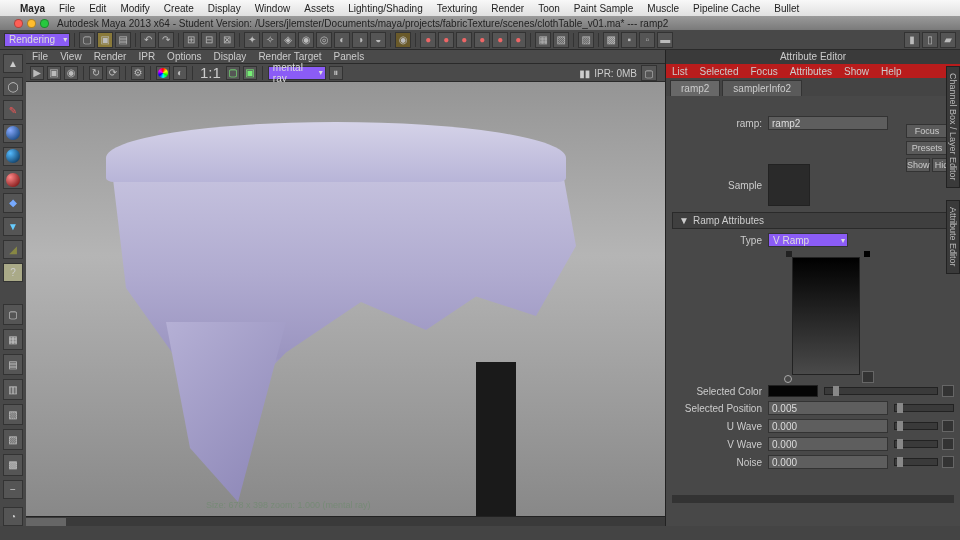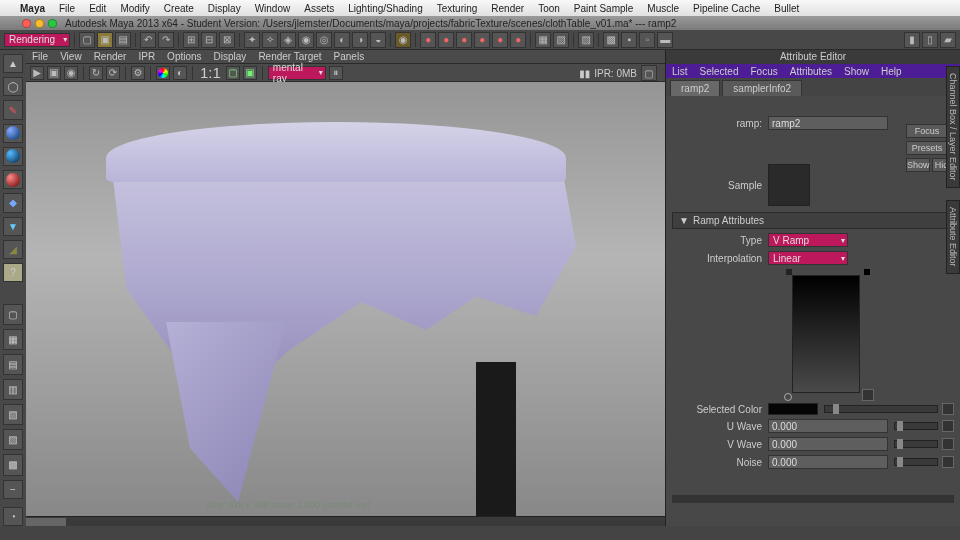--- a/index.html
+++ b/index.html
@@ -2,27 +2,27 @@
 <html><head>
 <meta charset="utf-8">
 <style>
 * { margin: 0; padding: 0; box-sizing: border-box; font-family: "Lucida Grande", Arial, sans-serif; font-size: 10px; }
 body { background: #444; color: #ccc; width: 960px; height: 540px; overflow: hidden; position: relative; }
 
 .mac-menubar { height: 16px; background: linear-gradient(#f8f8f8,#e0e0e0); display: flex; align-items: center; padding: 0 6px; gap: 14px; color: #222; font-size: 11px; }
 .mac-menubar .apple { font-size: 12px; }
 .mac-menubar .bold { font-weight: bold; text-align: center; }
 
-.titlebar { height: 14px; background: linear-gradient(#9a9a9a,#7a7a7a); display: flex; align-items: center; padding: 0 22px; color: #222; font-size: 9px; }
+.titlebar { height: 14px; background: linear-gradient(#9a9a9a,#7a7a7a); display: flex; align-items: center; padding: 0 14px; color: #222; font-size: 9px; }
 .traffic { display: flex; gap: 4px; margin-right: 8px; }
 .dot { width: 9px; height: 9px; border-radius: 50%; border: 1px solid rgba(0,0,0,.3); }
 .red { background: #ff5f56; } .yellow { background: #ffbd2e; } .green { background: #27c93f; }
 
 .shelf-row { height: 20px; background: #484848; border-bottom: 1px solid #2a2a2a; display: flex; align-items: center; padding: 0 4px; gap: 2px; }
-.dropdown { background: #be185d; border: 1px solid #333; height: 14px; padding: 0 14px 0 4px; color: #ddd; display: inline-flex; align-items: center; position: relative; }
+.dropdown { background: #8b5cf6; border: 1px solid #333; height: 14px; padding: 0 14px 0 4px; color: #ddd; display: inline-flex; align-items: center; position: relative; }
 .dropdown::after { content: "▾"; position: absolute; right: 2px; font-size: 8px; }
 .tbtn { width: 16px; height: 16px; background: #555; border: 1px solid #333; display: inline-flex; align-items: center; justify-content: center; color: #bbb; font-size: 10px; }
 .sep { width: 1px; height: 14px; background: #333; margin: 0 2px; }
 
 .main { display: flex; height: 476px; }
 .tool-col { width: 26px; background: #484848; display: flex; flex-direction: column; align-items: center; padding-top: 4px; gap: 4px; }
 .tool { width: 20px; height: 20px; background: #555; border: 1px solid #333; display: flex; align-items: center; justify-content: center; }
 .tool.big { height: 22px; }
 .sphere { width: 14px; height: 14px; border-radius: 50%; }
 
@@ -37,21 +37,21 @@
 .cloth-drape { position: absolute; top: 200px; left: 80px; width: 120px; height: 180px; background: linear-gradient(135deg,#b5b0d5,#8a84b5); clip-path: polygon(0 0, 100% 0, 60% 100%, 20% 70%); }
 .table-leg { position: absolute; top: 240px; left: 390px; width: 40px; height: 160px; background: #1a1a1a; }
 .vp-status { position: absolute; bottom: 6px; left: 180px; color: #6a8a6a; font-size: 9px; opacity: .6; }
 .vp-scroll { height: 10px; background: #3a3a3a; border-top: 1px solid #222; position: relative; }
 .vp-scroll .thumb { position: absolute; left: 0; width: 40px; height: 8px; top: 1px; background: #666; }
 
 .ipr-status { position: absolute; right: 8px; top: 1px; color: #ccc; font-size: 9px; display: flex; align-items: center; gap: 4px; }
 
 .attr-panel { width: 295px; background: #484848; border-left: 1px solid #222; display: flex; flex-direction: column; position: relative; }
 .attr-title { height: 14px; background: #3a3a3a; text-align: center; font-size: 10px; color: #ccc; line-height: 14px; }
-.attr-menu { height: 14px; background: #4c1d95; display: flex; align-items: center; padding: 0 6px; gap: 12px; font-size: 10px; }
+.attr-menu { height: 14px; background: #b91c1c; display: flex; align-items: center; padding: 0 6px; gap: 12px; font-size: 10px; }
 .attr-tabs { height: 18px; display: flex; align-items: flex-end; padding: 0 4px; gap: 2px; background: #444; }
 .attr-tab { padding: 2px 10px; background: #5a5a5a; border: 1px solid #333; border-bottom: none; font-size: 10px; }
 .attr-tab.active { background: #686868; }
 .attr-body { flex: 1; padding: 6px; overflow: hidden; position: relative; }
 .attr-row { display: flex; align-items: center; margin-bottom: 4px; }
 .attr-label { width: 96px; text-align: right; padding-right: 6px; font-size: 10px; color: #ccc; }
 .attr-input { flex: 0 0 96px; height: 14px; background: #5e5e5e; border: 1px solid #333; color: #ddd; padding: 0 3px; font-size: 10px; }
 .attr-slider { flex: 1; height: 8px; margin-left: 6px; background: #3a3a3a; border: 1px solid #222; position: relative; }
 .attr-slider .sthumb { position: absolute; left: 8px; top: -2px; width: 6px; height: 10px; background: #888; }
 .btn-col { position: absolute; right: 4px; top: 28px; display: flex; flex-direction: column; gap: 3px; }
@@ -268,42 +268,45 @@
 
       <div class="section-hdr">
         <span>▼</span>
         <span>Ramp Attributes</span>
       </div>
 
       <div class="attr-row">
         <div class="attr-label">Type</div>
         <span class="dropdown" style="flex:0 0 80px">V Ramp</span>
       </div>
-      <div class="attr-row">
-        <div class="attr-label">Interpolation</div>
-        <span class="dropdown" style="flex:0 0 80px">Linear</span>
-      </div>
 
       <div class="ramp-widget">
         <div class="ramp-handle" style="left:24px;top:0"></div>
         <div class="ramp-handle" style="left:102px;top:0;background:#000"></div>
         <div class="ramp-grad"></div>
         <div style="position:absolute;left:22px;bottom:-2px;width:8px;height:8px;border:1px solid #aaa;border-radius:50%"></div>
         <div style="position:absolute;left:100px;bottom:-2px" class="swap-icon"></div>
       </div>
 
       <div class="attr-row">
         <div class="attr-label">Selected Color</div>
         <div style="width:50px;height:12px;background:#050505;border:1px solid #222"></div>
         <div class="attr-slider">
             <div class="sthumb"></div>
           </div>
         <div class="swap-icon" style="margin-left:4px"></div>
       </div>
       <div class="attr-row">
+        <div class="attr-label">Selected Position</div>
+        <input class="attr-input" style="flex: 0 0 40px;" value="0.005">
+        <div class="attr-slider">
+            <div class="sthumb" style="left:2px"></div>
+          </div>
+      </div>
+      <div class="attr-row">
         <div class="attr-label">U Wave</div>
         <input class="attr-input" style="flex: 0 0 40px;" value="0.000">
         <div class="attr-slider">
             <div class="sthumb" style="left:2px"></div>
           </div>
         <div class="swap-icon" style="margin-left:4px"></div>
       </div>
       <div class="attr-row">
         <div class="attr-label">V Wave</div>
         <input class="attr-input" style="flex: 0 0 40px;" value="0.000">

